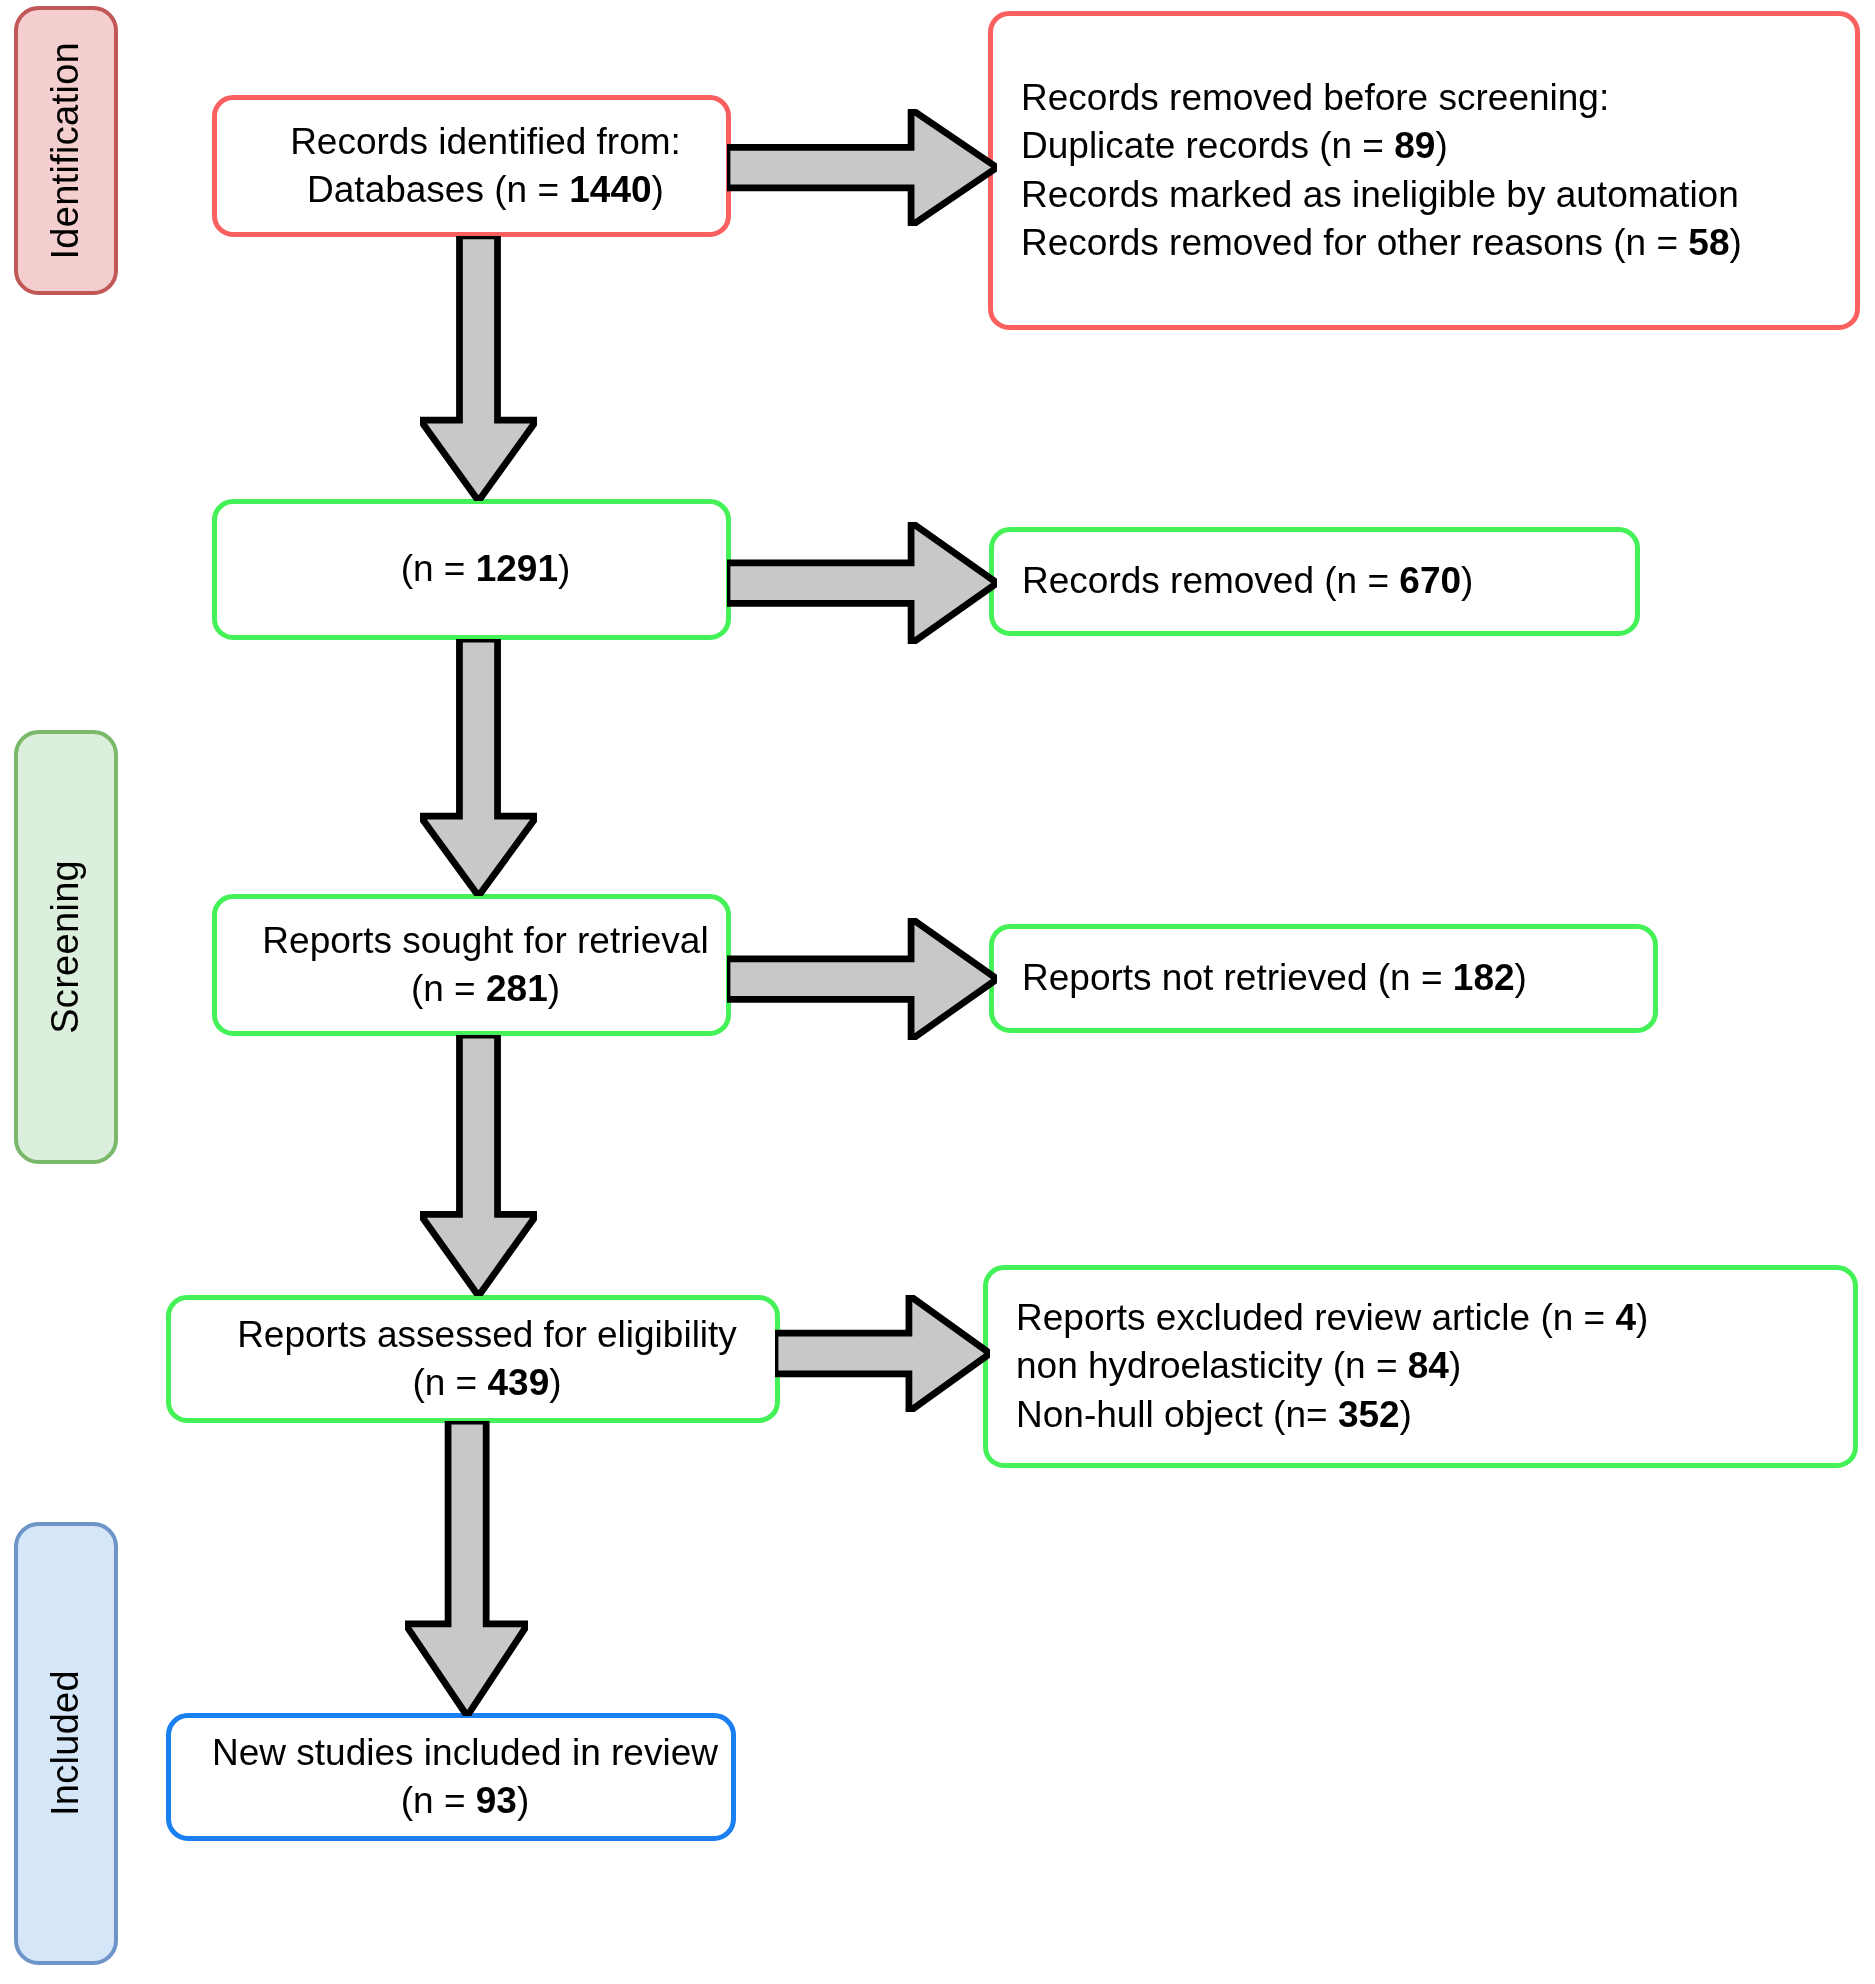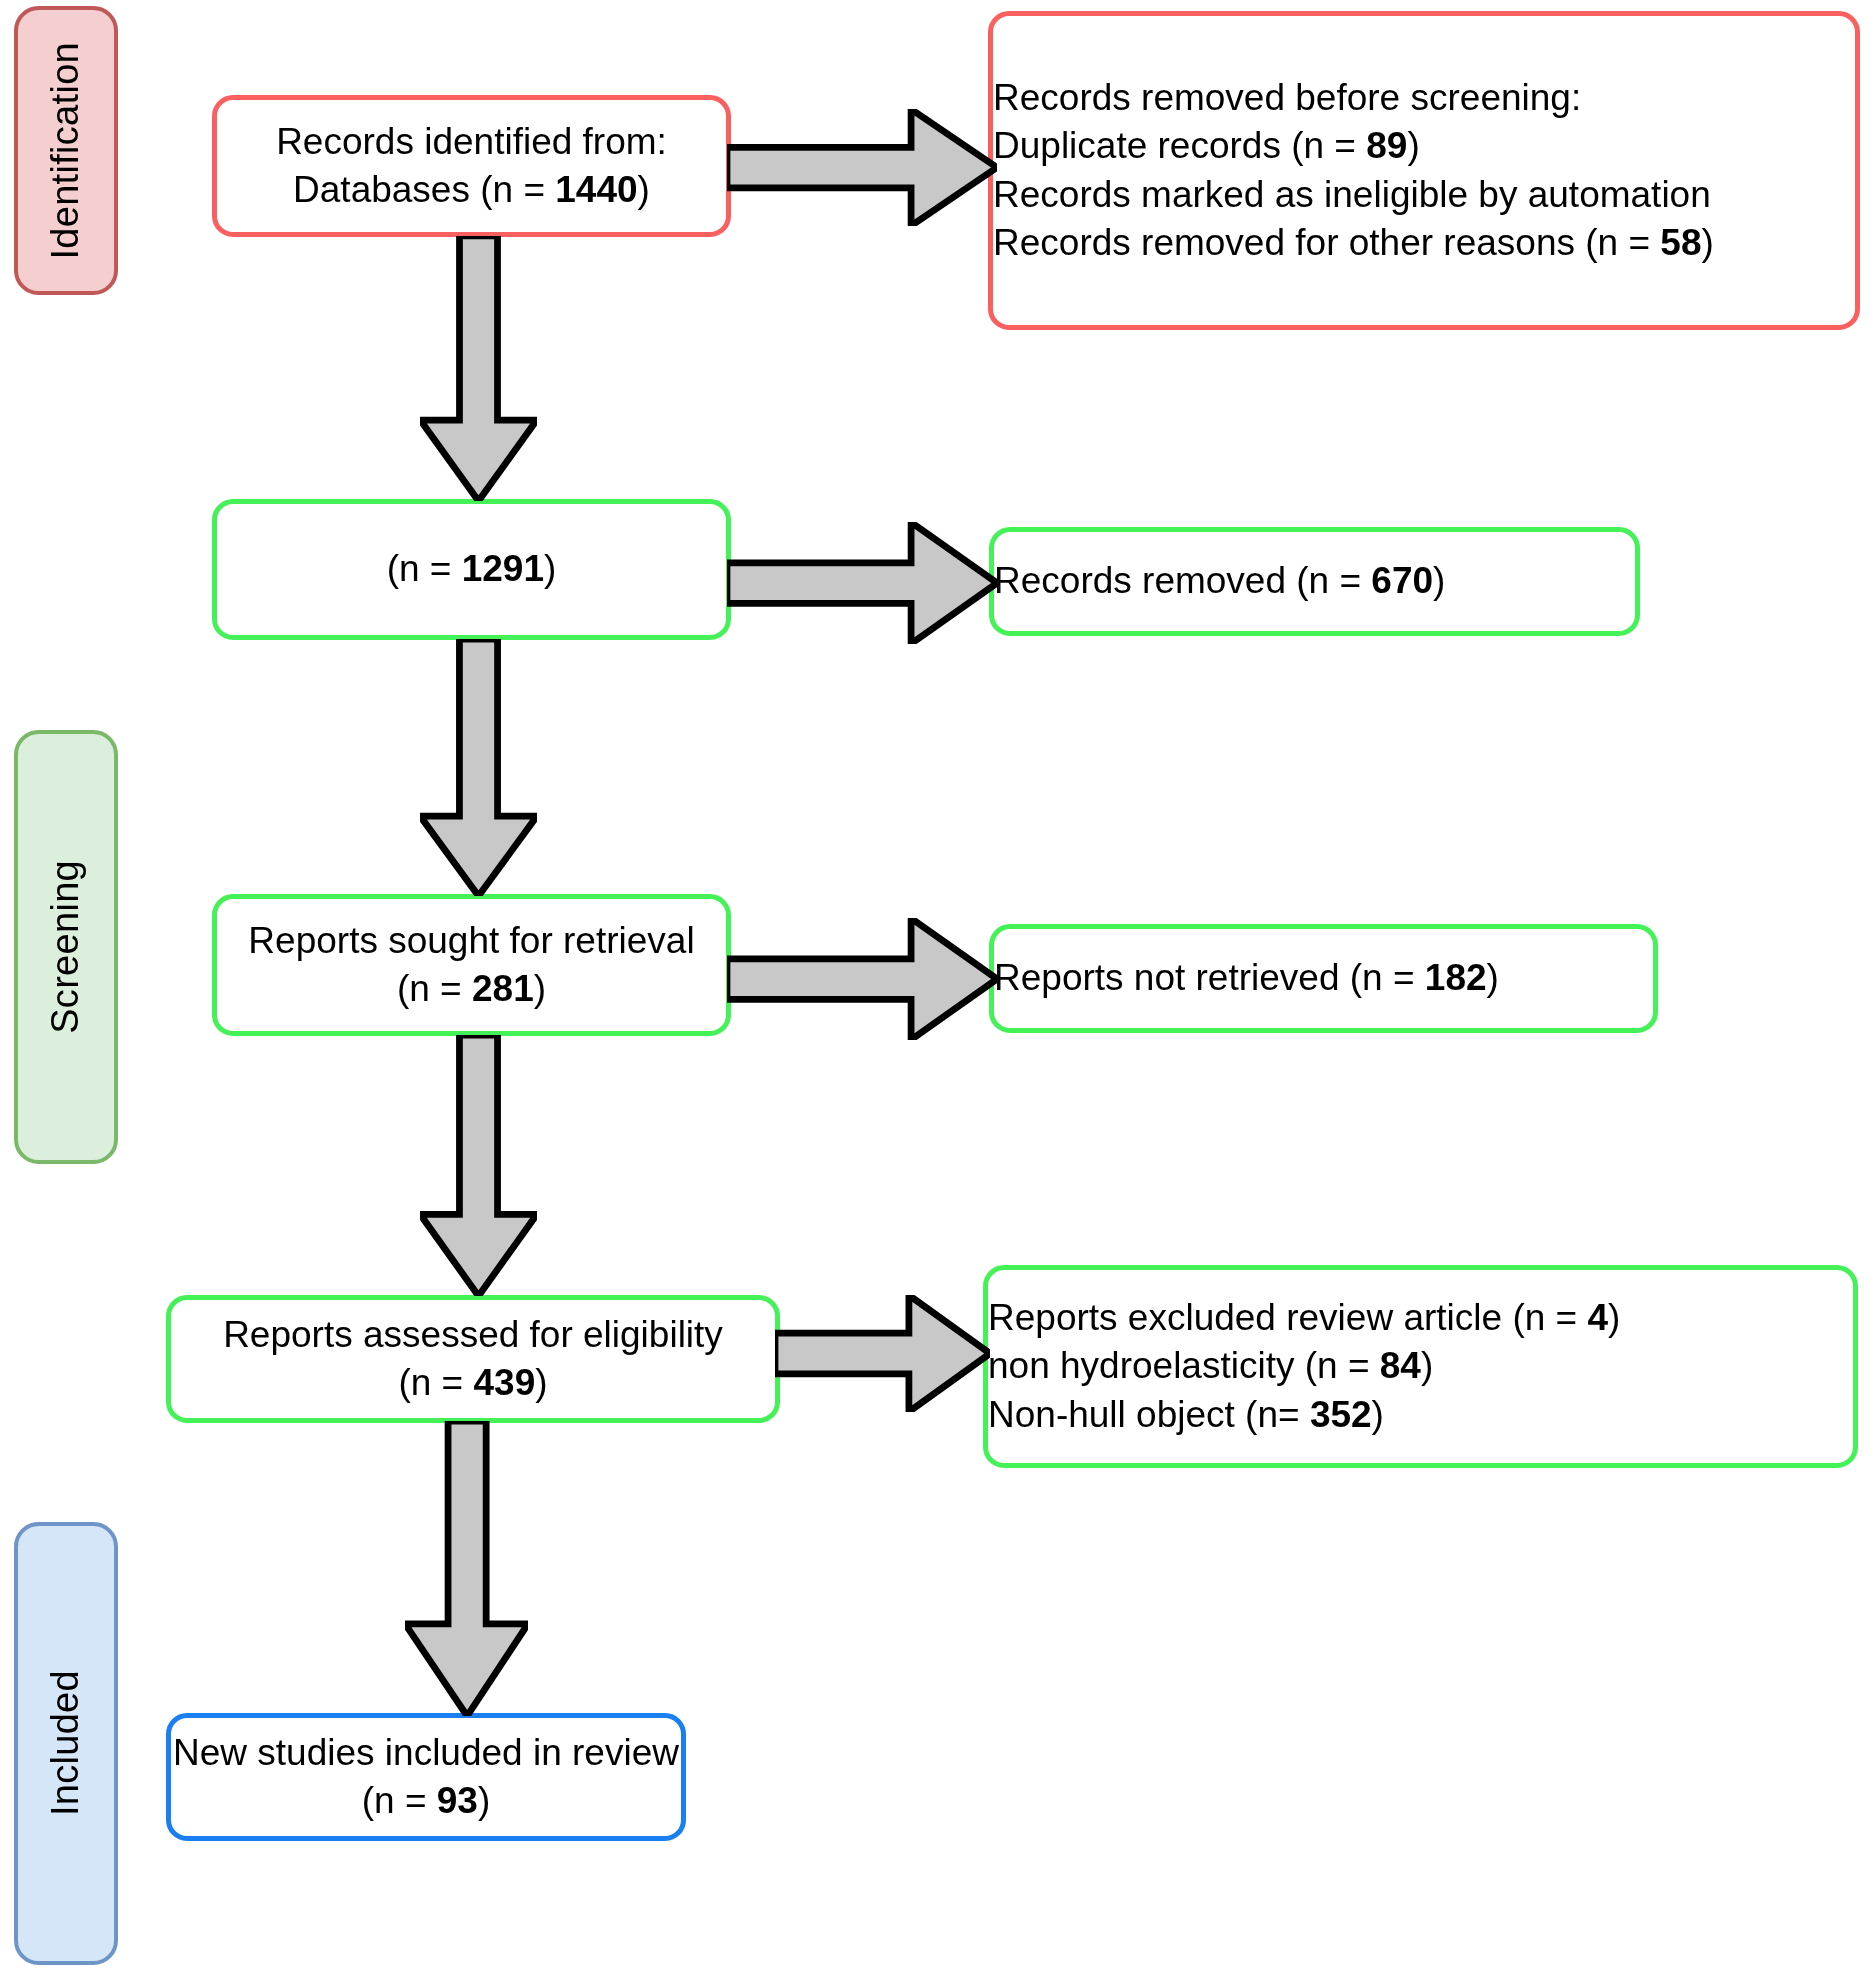--- a/index.html
+++ b/index.html
@@ -54,20 +54,21 @@
 
   
   .flow-box {
     position: absolute;
     box-sizing: border-box;
     background: #ffffff;
     border-radius: 21px;
     display: flex;
     flex-direction: column;
     justify-content: center;
+    padding-left: 28px;
   }
   .flow-box .line {
     font-size: 37px;
     line-height: 1.30;
     color: #000000;
     white-space: nowrap;
   }
   .flow-box.center .line { text-align: center; }
   .flow-box.left   .line { text-align: left; }
   .flow-box.left { padding-right: 9.8px; }
@@ -79,21 +80,21 @@
 
   
   #box-identified    { left: 212px;  top: 95px;  width: 519px;  height: 142px; }
   #box-removed       { left: 988px; top: 11px;   width: 872px; height: 319px; }
   #box-screened      { left: 212px;  top: 499px;  width: 519px;  height: 141px; }
   #box-excluded      { left: 989px; top: 527px;  width: 651px; height: 109px; }
   #box-sought        { left: 212px;  top: 894px; width: 519px;  height: 142px; }
   #box-notretrieved  { left: 989px; top: 924px; width: 669px; height: 109px; }
   #box-assessed      { left: 166px;  top: 1295px; width: 614px; height: 128px; }
   #box-repexcluded   { left: 983px; top: 1265px; width: 875px; height: 203px; }
-  #box-included      { left: 166px;  top: 1713px; width: 520px; height: 128px; }
+  #box-included      { left: 166px;  top: 1713px; width: 570px; height: 128px; border-radius: 22px; }
 
   
   .arrow { position: absolute; }
   .arrow svg { display: block; }
 
   
   #arrow-v1 { left: 420px; top: 236px;  width: 117px; height: 265px; }
   #arrow-v2 { left: 420px; top: 639px; width: 117px; height: 257px; }
   #arrow-v3 { left: 420px; top: 1035px; width: 117px; height: 261px; }
   #arrow-v4 { left: 405px; top: 1421px; width: 123px; height: 295px; }

